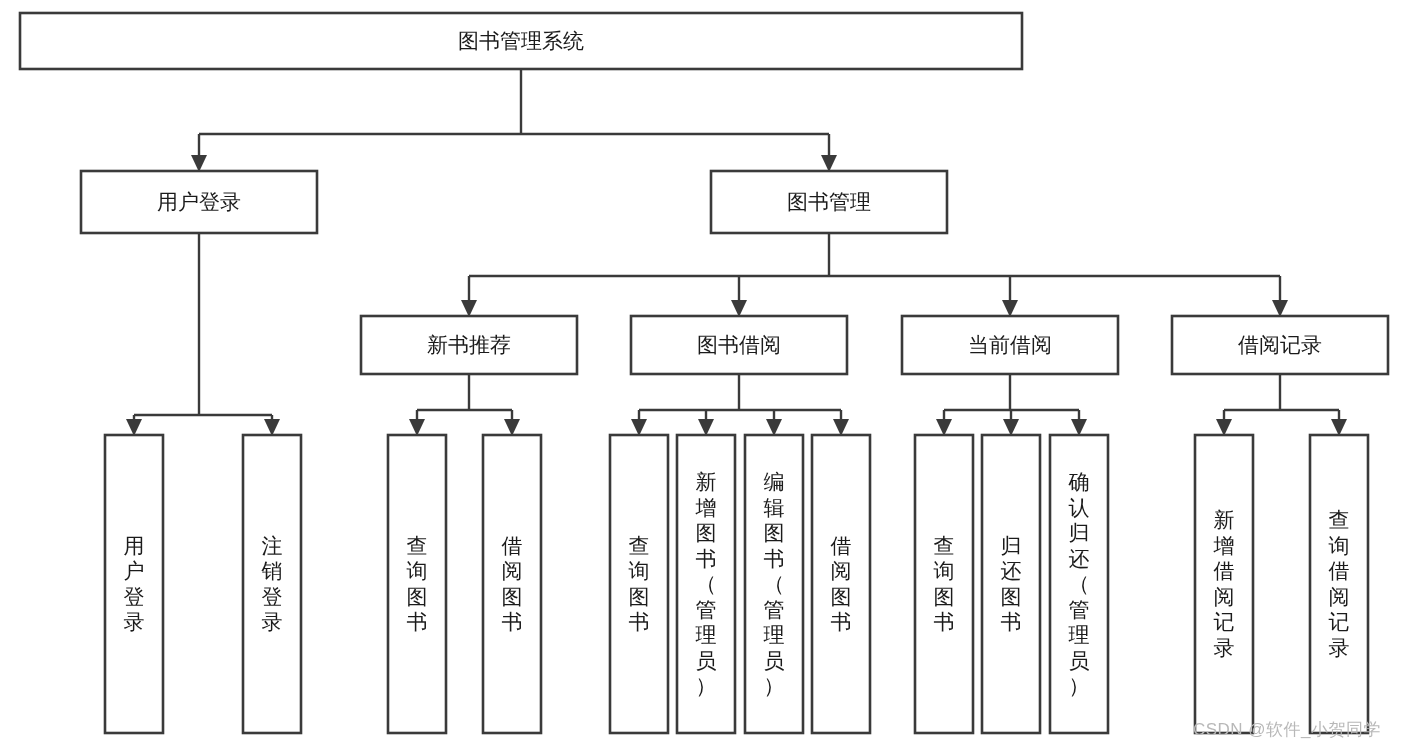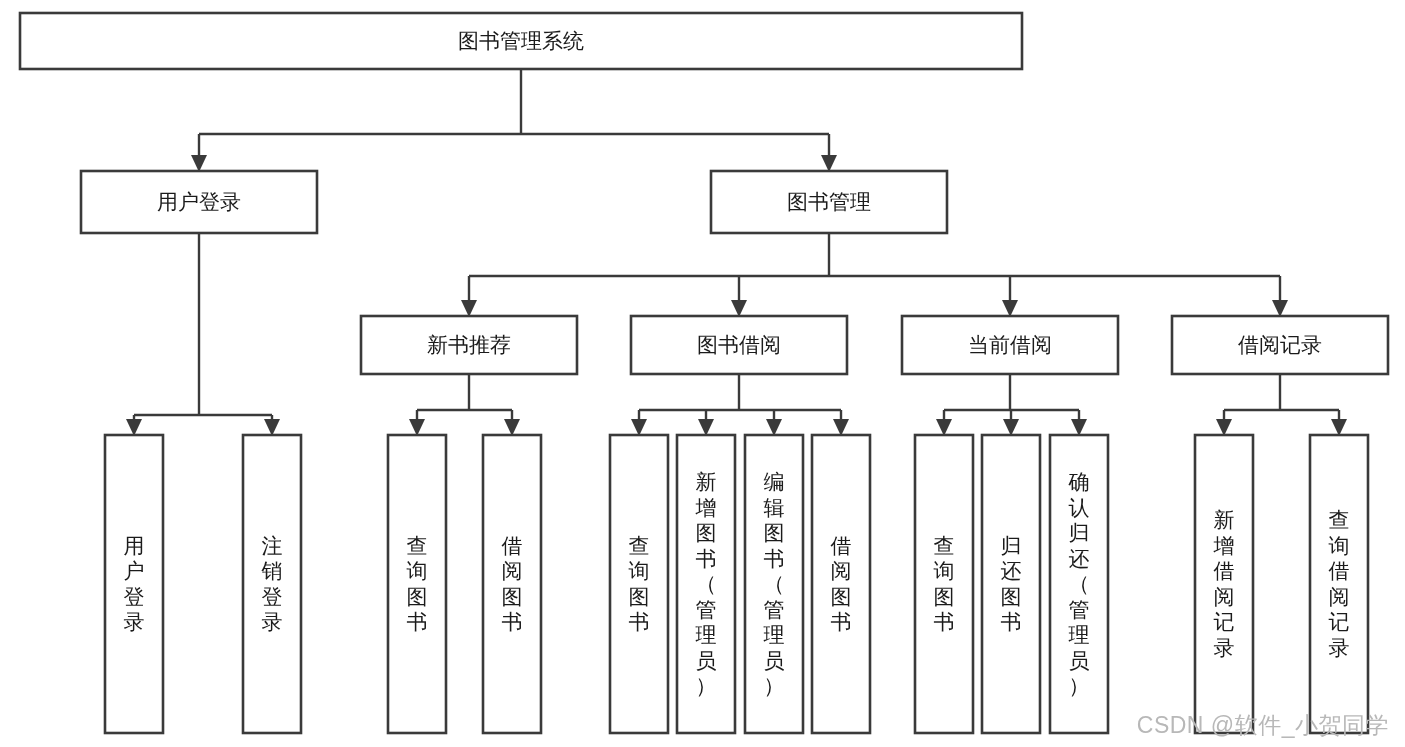--- a/index.html
+++ b/index.html
@@ -49,24 +49,24 @@
     stroke-width: 2.4;
     fill: none;
     stroke-linecap: butt;
   }
   .arrow-head {
     fill: #3a3a3a;
     stroke: none;
   }
   .watermark {
     position: absolute;
-    right: 16px;
+    right: 24px;
     bottom: 6px;
     font-family: "Liberation Sans", "DejaVu Sans", sans-serif;
-    font-size: 23px;
+    font-size: 17px;
     color: #b8b8b8;
     letter-spacing: 0.5px;
     white-space: nowrap;
     user-select: none;
   }
 </style>
 </head>
 <body>
 
 <div id="diagram-root">

